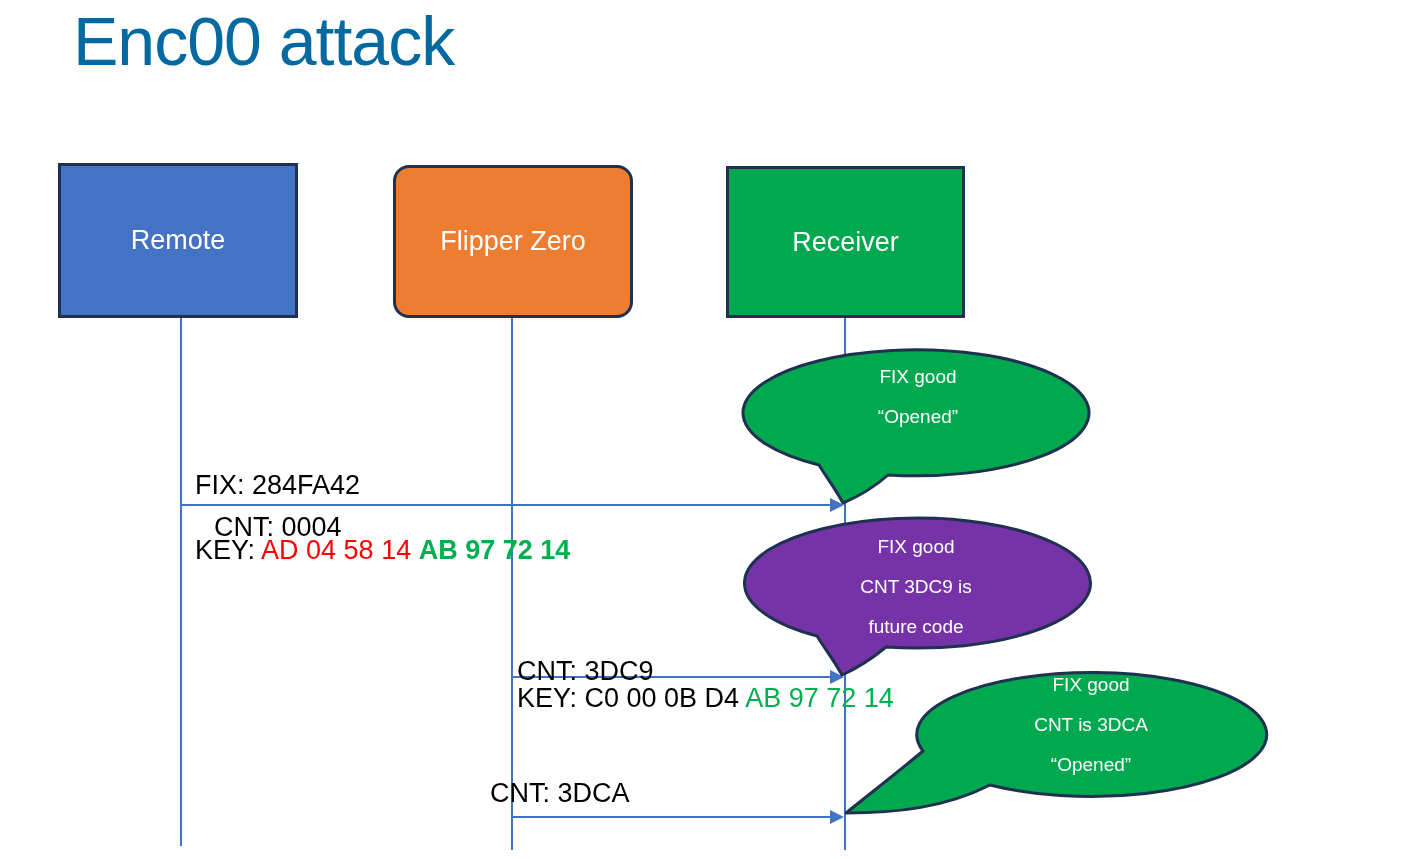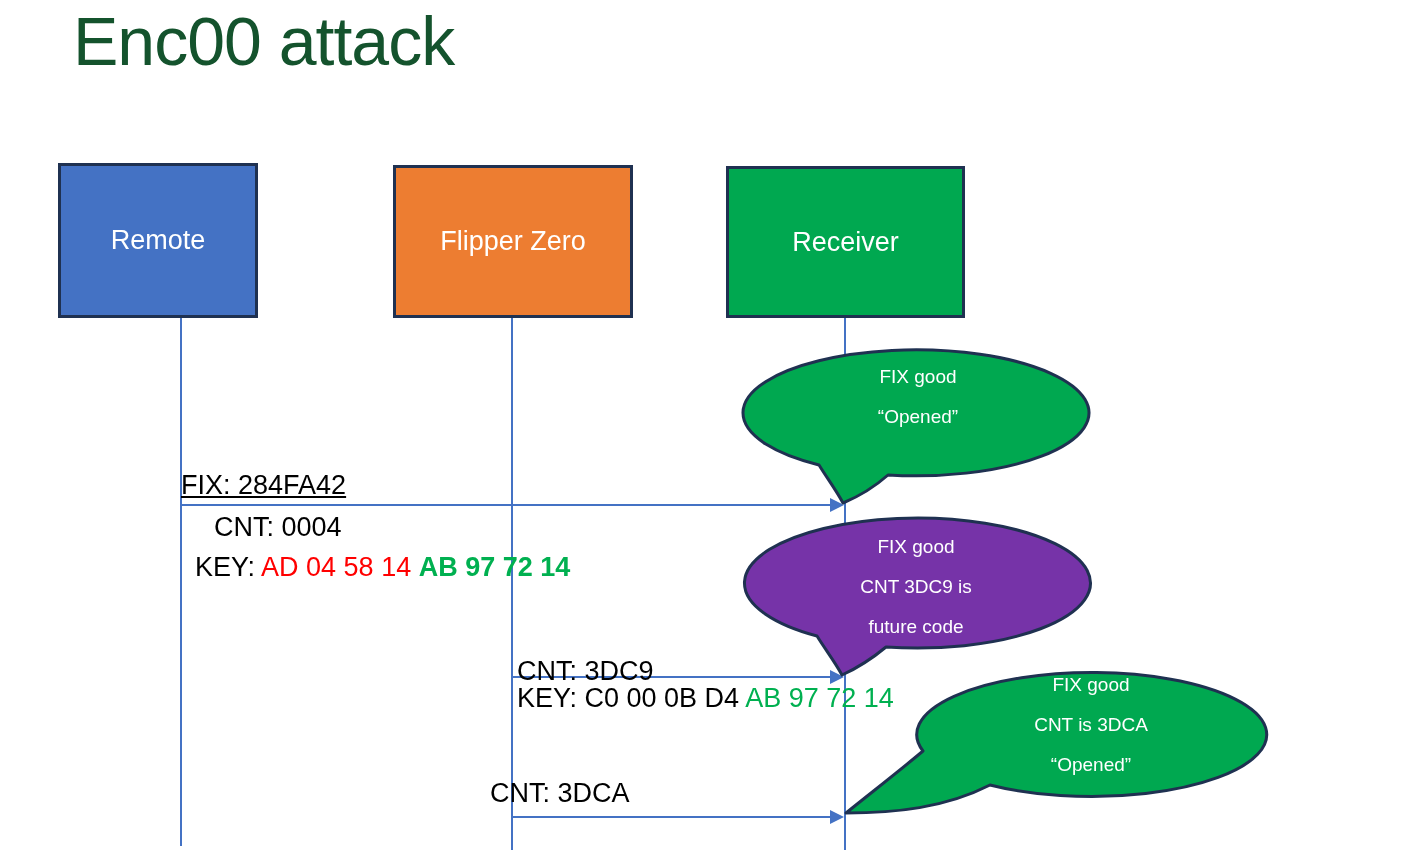--- a/index.html
+++ b/index.html
@@ -2,30 +2,30 @@
 <html><head>
 <meta charset="utf-8">
 <style>
   html,body { margin:0; padding:0; background:#fff; }
   .stage {
     position:relative; width:1408px; height:859px; background:#ffffff;
     font-family:"Liberation Sans", sans-serif; overflow:hidden;
   }
   .slide-title {
     position:absolute; left:73px; top:2px;
-    font-size:68px; font-weight:300; color:#14532d; letter-spacing:-1px;
+    font-size:68px; font-weight:300; color:#0369a1; letter-spacing:-1px;
     white-space:nowrap;
   }
   .actor-box {
     position:absolute; display:flex; align-items:center; justify-content:center;
     border:3px solid #1F3151; box-sizing:border-box;
     color:#fff; font-size:27px; white-space:nowrap;
   }
-  .box-remote   { left:58px;  top:163px; width:200px; height:155px; }
-  .box-flipper  { left:393px; top:165px; width:240px; height:153px; }
+  .box-remote   { left:58px;  top:163px; width:240px; height:155px; }
+  .box-flipper  { left:393px; top:165px; width:240px; height:153px;border-radius:16px; }
   .box-receiver { left:726px; top:166px; width:239px; height:152px; }
 
   .lifeline { position:absolute; width:2px; }
   .ll-remote   { left:180px; top:318px; height:528px; }
   .ll-flipper  { left:511px; top:318px; height:532px; }
   .ll-receiver { left:844px; top:318px; height:532px; }
 
   .arrow-line { position:absolute; height:2px; }
   .arrow-head {
     position:absolute; width:0; height:0;
@@ -33,23 +33,23 @@
     border-left:14px solid #4472C4;
   }
   .a1-line { left:181px; top:504px; width:650px; }
   .a1-head { left:830px; top:498px; }
   .a2-line { left:512px; top:676px; width:319px; }
   .a2-head { left:830px; top:670px; }
   .a3-line { left:512px; top:816px; width:319px; }
   .a3-head { left:830px; top:810px; }
 
   .msg { position:absolute; font-size:27px; color:#000; white-space:nowrap; line-height:30px; }
-  .m1-above { left:181px; top:470px;text-decoration:underline; }
+  .m1-above { left:195px; top:470px; }
   .m1-cnt   { left:195px; top:512px;margin-left:19px; }
-  .m1-key   { left:195px; top:552px;text-align:right; }
+  .m1-key   { left:195px; top:535px;text-align:right; }
   .m2-cnt   { left:517px; top:638px;margin-top:18px; }
   .m2-key   { left:517px; top:683px; }
   .m3-cnt   { left:490px; top:778px; }
   .m3-key   { left:517px; top:823px; }
   .key-fixed-bold { font-weight:bold; }
 
   .bubble-svg { position:absolute; overflow:visible; }
   .b1-svg { left:735px; top:345px; width:365px; height:165px; }
   .b2-svg { left:735px; top:510px; width:365px; height:175px; }
   .b3-svg { left:840px; top:660px; width:430px; height:165px; }

